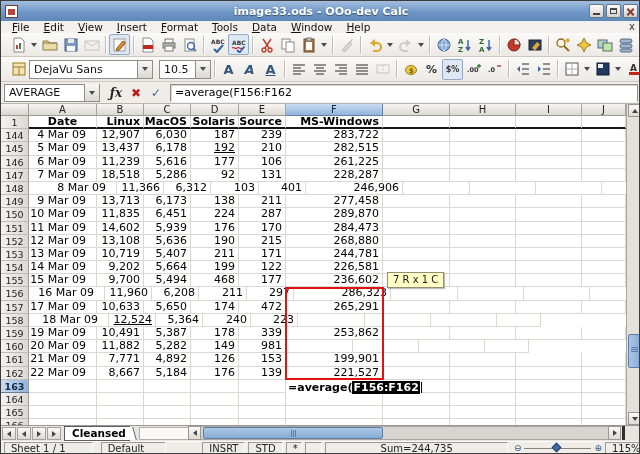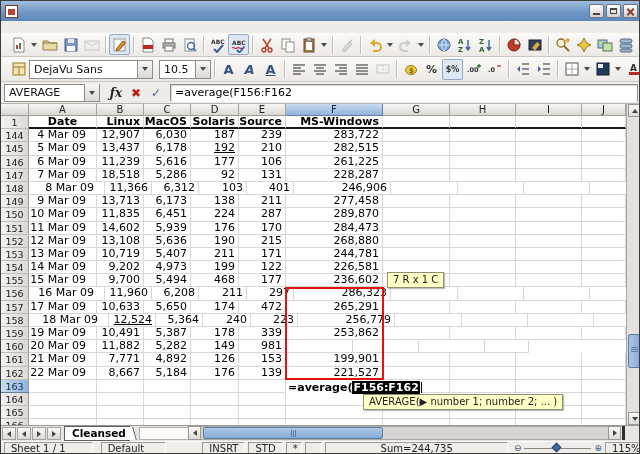--- a/index.html
+++ b/index.html
@@ -64,21 +64,21 @@
   .ch-row{display:flex;height:12px;}
   .corner{width:28px;flex:none;background:linear-gradient(#f7f6f4,#d9d6d1);
           border-right:1px solid #9f9c98;border-bottom:1px solid #9f9c98;}
   .colh{flex:none;background:linear-gradient(#f7f6f4,#dcd9d4);border-right:1px solid #a6a39f;
         border-bottom:1px solid #9f9c98;font-size:10px;line-height:11px;text-align:center;color:#222;}
   .colh.sel{background:linear-gradient(#c9dbf1,#92b4dd);border-color:#667f9e;color:#102a43;}
   .row{display:flex;height:13.2px;}
   .rowh{width:28px;flex:none;background:linear-gradient(90deg,#f3f2f0,#dcd9d4);
         border-right:1px solid #9f9c98;border-bottom:1px solid #bfbcb8;
         font-size:9.5px;line-height:13px;text-align:center;color:#222;}
-  .rowh.sel{background:linear-gradient(90deg,#c9dbf1,#92b4dd);border-bottom-color:#667f9e;color:#102a43;}
+  .rowh.sel{background:linear-gradient(90deg,#c9dbf1,#92b4dd);border-bottom-color:#667f9e;color:#102a43;font-weight:bold;}
   .cell{flex:none;border-right:1px solid #dad8d4;border-bottom:1px solid #dad8d4;
         font-size:11px;line-height:12.5px;white-space:nowrap;overflow:hidden;color:#000;}
   .cell.num,.cell.hnum{text-align:right;padding-right:3px;}
   .cell.date{text-align:right;padding-right:10px;}
   .cell.b{font-weight:bold;}
   .cell.thick{border-bottom:2px solid #151515;}
   .cell.hctr{text-align:center;}
   .range-red{position:absolute;left:284px;top:183px;width:99px;height:93px;
              border:2px solid #e01212;pointer-events:none;}
   .editcell{position:absolute;left:285px;top:276px;height:14px;background:#fff;
@@ -135,34 +135,47 @@
 </style>
 </head>
 <body>
 
 <div class="win">
 
   <div class="titlebar">
     <span class="app-icon">
         <i></i>
       </span>
+    <span class="title-text">image33.ods - OOo-dev Calc</span>
     <span class="winbtns">
       <span class="wbtn">
           <span class="g-min"></span>
         </span>
       <span class="wbtn">
           <span class="g-max"></span>
         </span>
       <span class="wbtn">
           <span class="g-x1"></span>
           <span class="g-x2"></span>
         </span>
     </span>
   </div>
 
+  <div class="menubar" id="menubar">
+    <span class="menu-item">File</span>
+      <span class="menu-item">Edit</span>
+      <span class="menu-item">View</span>
+      <span class="menu-item">Insert</span>
+      <span class="menu-item">Format</span>
+      <span class="menu-item">Tools</span>
+      <span class="menu-item">Data</span>
+      <span class="menu-item">Window</span>
+      <span class="menu-item">Help</span>
+      <span class="doc-close" id="docclose">x</span>
+  </div>
 
   <div class="tb tb1">
     <span class="grip"></span>
     <span class="tbi">
         <svg width="16" height="16" viewBox="0 0 16 16">
           <path d="M3 1h7l3 3v11H3z" fill="#fff" stroke="#8a8a8a"></path>
           <rect x="5" y="8" width="2" height="4" fill="#b5443a"></rect>
           <rect x="8" y="6" width="2" height="6" fill="#4f7a4f"></rect>
         </svg>
       </span>
@@ -551,21 +564,21 @@
           <div class="cell num" style="width: 48px;">92</div>
           <div class="cell num" style="width: 47px;">131</div>
           <div class="cell num" style="width: 97px;">228,287</div>
           <div class="cell" style="width: 67px;"></div>
           <div class="cell" style="width: 66px;"></div>
           <div class="cell" style="width: 66px;"></div>
           <div class="cell" style="width: 44px;"></div>
         </div>
         <div class="row">
           <div class="rowh">148</div>
-          <div class="cell date" style="width: 76px;">8 Mar 09</div>
+          <div class="cell date" style="width: 88px;">8 Mar 09</div>
           <div class="cell num" style="width: 47px;">11,366</div>
           <div class="cell num" style="width: 47px;">6,312</div>
           <div class="cell num" style="width: 48px;">103</div>
           <div class="cell num" style="width: 47px;">401</div>
           <div class="cell num" style="width: 97px;">246,906</div>
           <div class="cell" style="width: 67px;"></div>
           <div class="cell" style="width: 66px;"></div>
           <div class="cell" style="width: 66px;"></div>
           <div class="cell" style="width: 44px;"></div>
         </div>
@@ -631,21 +644,21 @@
           <div class="cell num" style="width: 97px;">244,781</div>
           <div class="cell" style="width: 67px;"></div>
           <div class="cell" style="width: 66px;"></div>
           <div class="cell" style="width: 66px;"></div>
           <div class="cell" style="width: 44px;"></div>
         </div>
         <div class="row">
           <div class="rowh">154</div>
           <div class="cell date" style="width: 68px;">14 Mar 09</div>
           <div class="cell num" style="width: 47px;">9,202</div>
-          <div class="cell num" style="width: 47px;">4,973</div>
+          <div class="cell num" style="width: 47px;">5,664</div>
           <div class="cell num" style="width: 48px;">199</div>
           <div class="cell num" style="width: 47px;">122</div>
           <div class="cell num" style="width: 97px;">226,581</div>
           <div class="cell" style="width: 67px;"></div>
           <div class="cell" style="width: 66px;"></div>
           <div class="cell" style="width: 66px;"></div>
           <div class="cell" style="width: 44px;"></div>
         </div>
         <div class="row">
           <div class="rowh">155</div>
@@ -686,21 +699,20 @@
           <div class="cell" style="width: 66px;"></div>
           <div class="cell" style="width: 44px;"></div>
         </div>
         <div class="row">
           <div class="rowh">158</div>
           <div class="cell date" style="width: 80px;">18 Mar 09</div>
           <div class="cell num" style="width: 47px; text-decoration: underline;">12,524</div>
           <div class="cell num" style="width: 47px;">5,364</div>
           <div class="cell num" style="width: 48px;">240</div>
           <div class="cell num" style="width: 47px;">223</div>
-          <div class="cell num" style="width: 97px;">256,779</div>
           <div class="cell" style="width: 67px;"></div>
           <div class="cell" style="width: 66px;"></div>
           <div class="cell" style="width: 66px;"></div>
           <div class="cell" style="width: 44px;"></div>
         </div>
         <div class="row">
           <div class="rowh">159</div>
           <div class="cell date" style="width: 68px;">19 Mar 09</div>
           <div class="cell num" style="width: 47px;">10,491</div>
           <div class="cell num" style="width: 47px;">5,387</div>
@@ -806,21 +818,20 @@
 
     <div class="range-red"></div>
 
     <div class="editcell">
       <span>=average(</span>
         <span class="selblack">F156:F162</span>
         <span class="caret"></span>
     </div>
 
     <div class="tip tip1">7 R x 1 C</div>
-    <div class="tip tip2">AVERAGE(▶ number 1; number 2; ... )</div>
   </div>
 
   <div class="vscroll">
     <span class="varrow up">
         <span class="tri-up"></span>
       </span>
     <span class="vthumb">
         <i></i>
       </span>
     <span class="varrow down">

